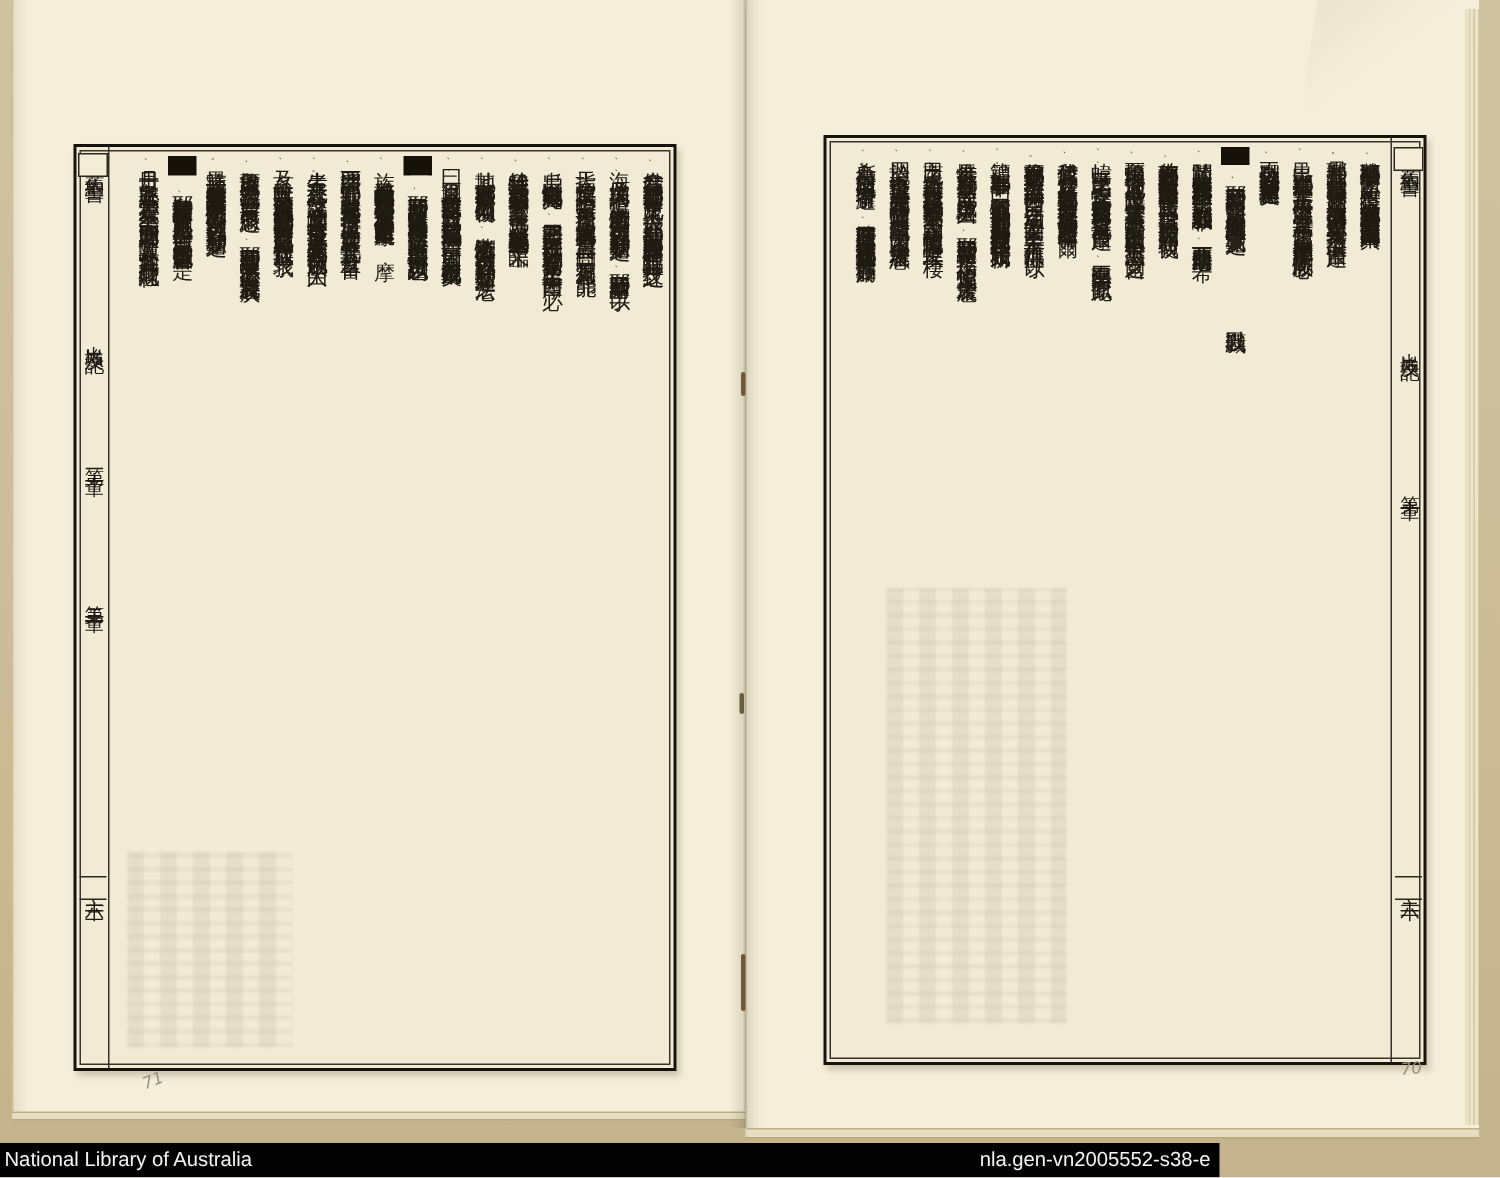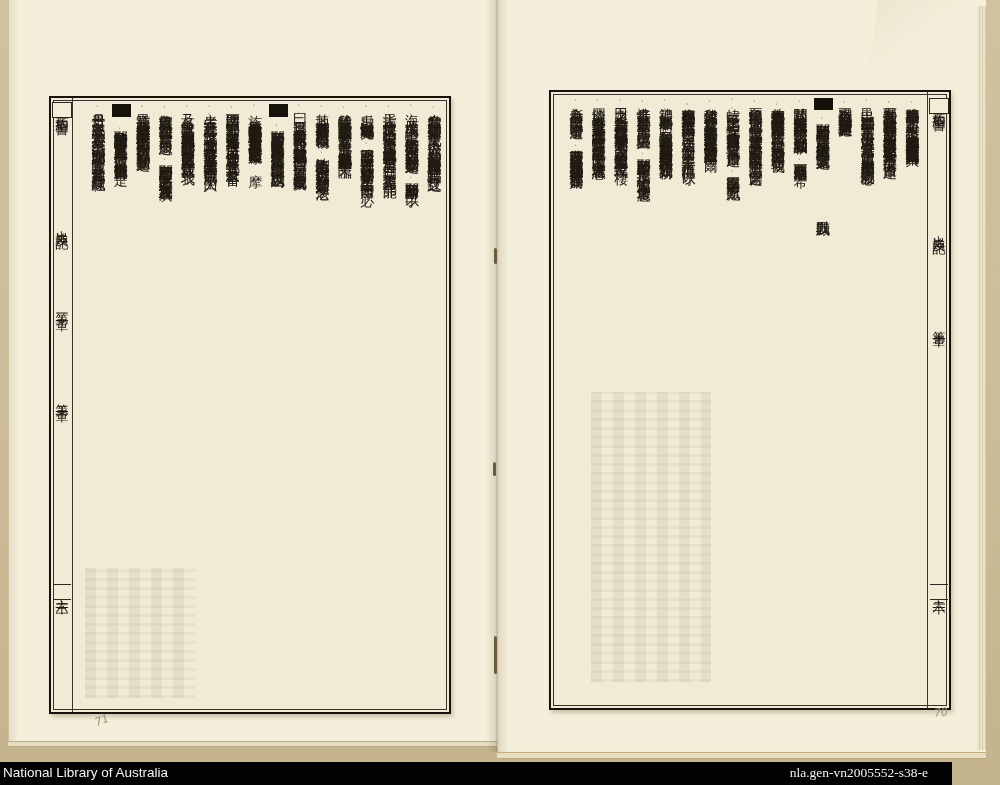--- a/index.html
+++ b/index.html
@@ -57,25 +57,25 @@
     margin:1px 0;color:#2a241b;}
   
   .ghost{position:absolute;pointer-events:none;opacity:.5;filter:blur(.7px);
     background:
       repeating-linear-gradient(90deg,rgba(70,58,38,.14) 0 11px,rgba(0,0,0,0) 11px 22px),
       repeating-linear-gradient(0deg,rgba(70,58,38,.10) 0 3px,rgba(0,0,0,0) 3px 9px);}
   
   .pencil{position:absolute;font-family:"DejaVu Sans","Liberation Sans",sans-serif;
     font-style:italic;font-size:11px;color:#9d927e;color:#9a8f79;}
   
-  .bar{position:absolute;left:0;bottom:0;width:952px;height:23px;background:#020202;
+  .bar{position:absolute;left:0;bottom:0;width:813px;height:23px;background:#020202;
     font-family:"Liberation Sans","DejaVu Sans",sans-serif;color:#f4f4f4;font-size:13.5px;}
   .bar .lbl{position:absolute;top:3px;white-space:nowrap;}
   .bar .lbl-left{left:3px;}
-  .bar .lbl-right{right:24px;font-family:Liberation Serif, serif;}
+  .bar .lbl-right{right:6px;}
 </style>
 </head>
 <body>
 
 <div class="scene">
 
   <div class="paper paper-left">
     <div class="frame frame-left">
       <div class="mcol mcol-left">
         <div class="mitem mtitle" style="top:4px">舊約聖書</div>

